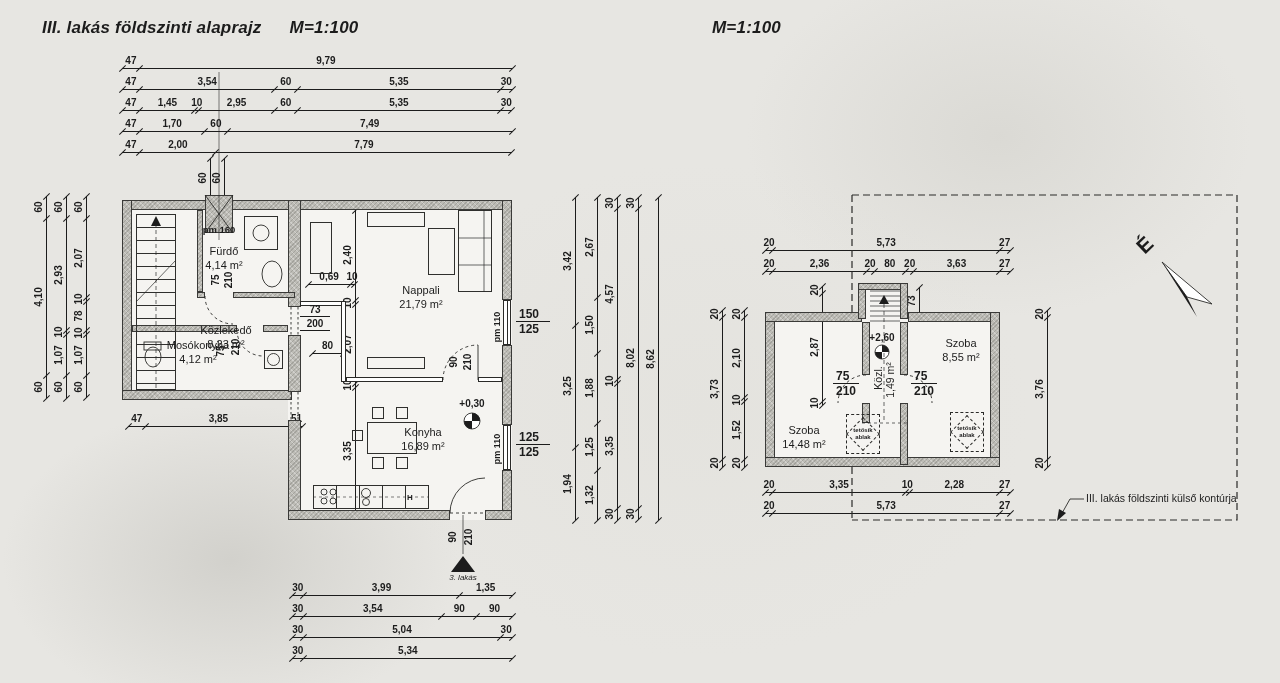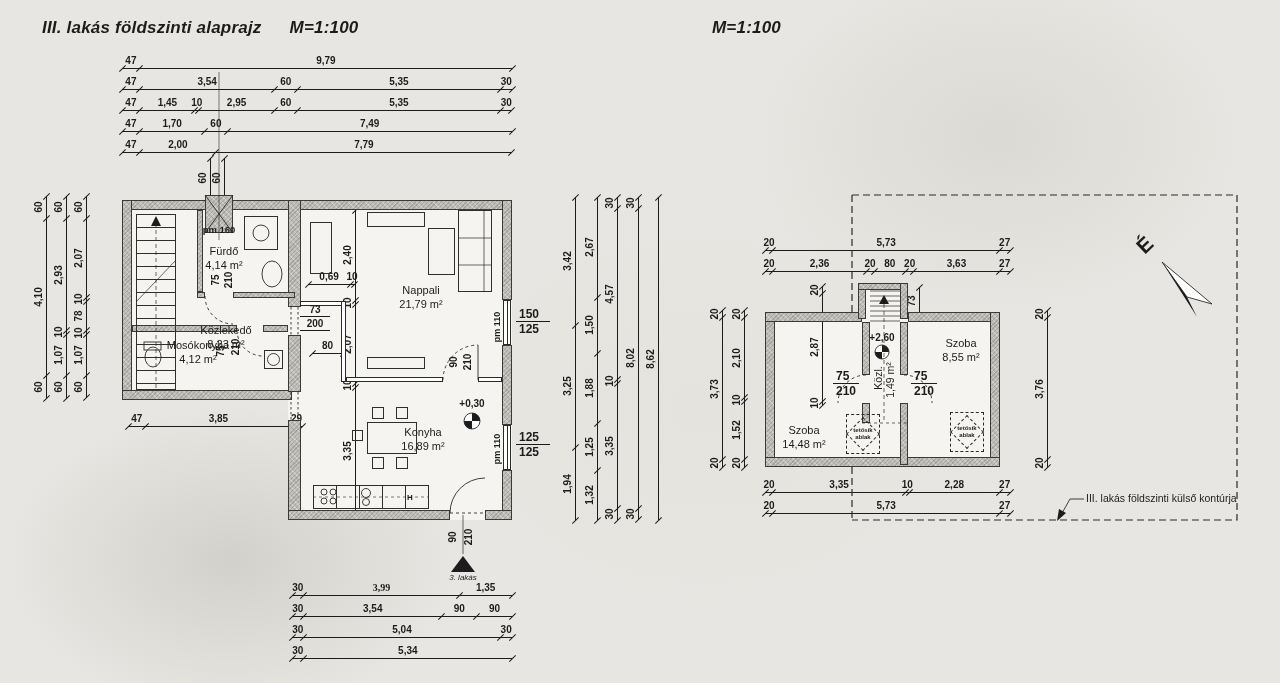--- a/index.html
+++ b/index.html
@@ -324,21 +324,21 @@
         <b class="lbl">8,62</b>
         <i class="tick end"></i>
       </div>
     </div>
 
   <div class="chain h" style="left:292px;top:583px;width:220px;">
       <div class="seg" style="flex-grow: 30;">
         <i class="tick"></i>
         <b class="lbl">30</b>
       </div>
-      <div class="seg" style="flex-grow: 399; font-family: Liberation Serif, serif;">
+      <div class="seg" style="flex-grow: 399;">
         <i class="tick"></i>
         <b class="lbl">3,99</b>
       </div>
       <div class="seg" style="flex-grow: 135;">
         <i class="tick"></i>
         <b class="lbl">1,35</b>
         <i class="tick end"></i>
       </div>
     </div>
   <div class="chain h" style="left:292px;top:604px;width:220px;">
@@ -391,21 +391,21 @@
       <div class="seg" style="flex-grow: 47;">
         <i class="tick"></i>
         <b class="lbl">47</b>
       </div>
       <div class="seg" style="flex-grow: 385;">
         <i class="tick"></i>
         <b class="lbl">3,85</b>
       </div>
       <div class="seg" style="flex-grow: 29;">
         <i class="tick"></i>
-        <b class="lbl">29</b>
+        <b class="lbl">51</b>
         <i class="tick end"></i>
       </div>
     </div>
   <div class="chain v" style="left:203px;top:158px;height:40px;">
       <div class="seg" style="flex-grow: 60;">
         <i class="tick"></i>
         <b class="lbl">60</b>
         <i class="tick end"></i>
       </div>
     </div>

